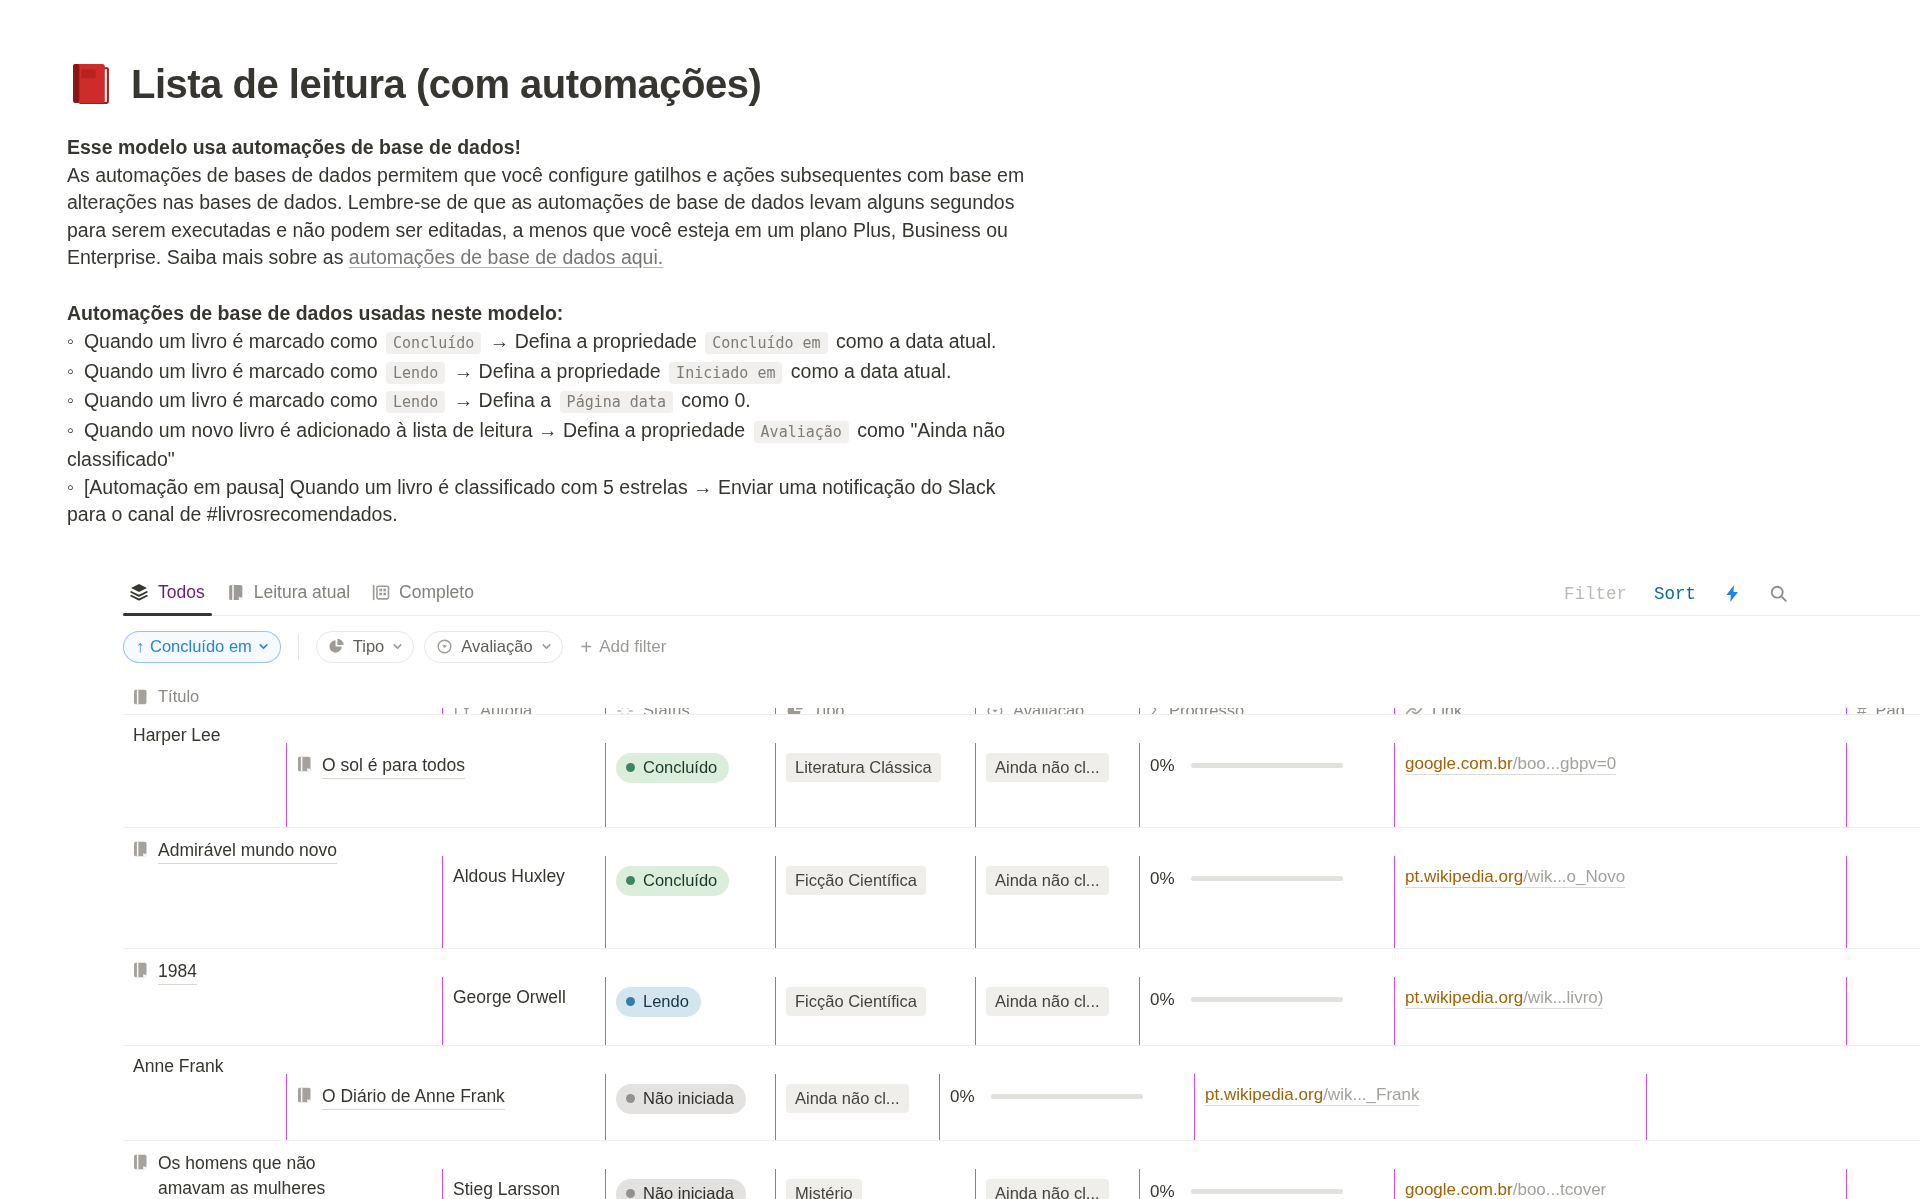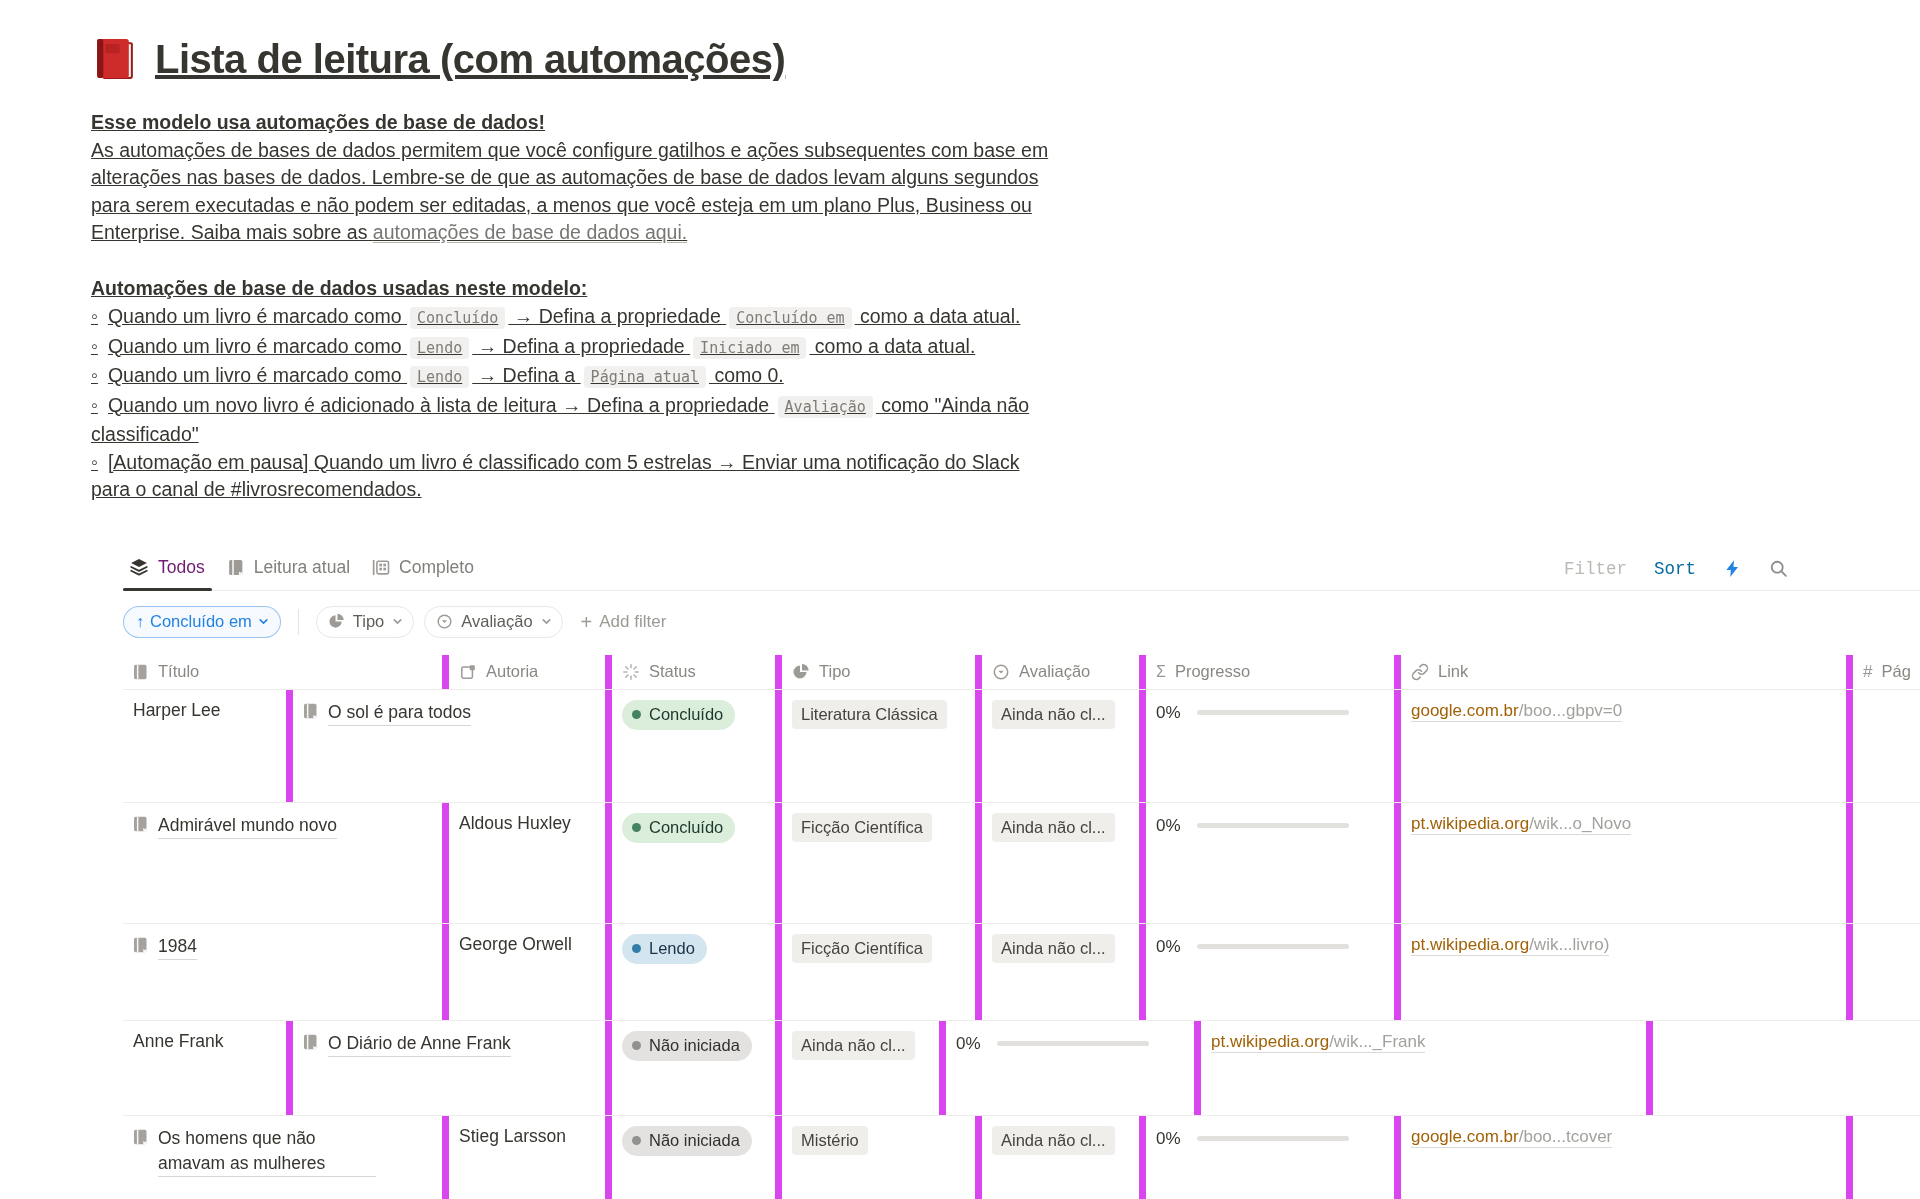--- a/index.html
+++ b/index.html
@@ -1,20 +1,20 @@
 <!DOCTYPE html>
 <html><head>
 <meta charset="utf-8">
 <style>
   * { box-sizing: border-box; }
   body { margin:0; background:#fff; font-family:"Liberation Sans","DejaVu Sans",sans-serif; color:#37352F; }
   .page { width:1920px; height:1199px; overflow:hidden; background:#fff; position:relative; }
 
   
-  .doc { margin-left:91px; padding-top:36px; width:1010px;text-decoration:underline; }
+  .doc { margin-left:67px; padding-top:61px; width:1010px; }
   .title-row { display:flex; align-items:center; gap:17px; }
   .page-title { font-size:40px; font-weight:700; letter-spacing:-0.5px; color:#37352F; }
   .icn { display:inline-flex; align-items:center; justify-content:center; flex:none; }
   .intro { margin-top:26px; font-size:19.5px; line-height:27.5px; color:#37352F; }
   .lead { font-weight:700; margin:0; }
   .para { margin:0; width:990px; }
   .doc-link { color:#787672; text-decoration:underline; text-decoration-color:#b8b6b1; text-underline-offset:3px; cursor:pointer; }
   .h2 { font-weight:700; margin:28px 0 0 0; }
   .bullets { margin-top:1px; }
   .bullet { width:962px; }
@@ -44,21 +44,21 @@
   .vdiv { width:1px; height:26px; background:#E5E4E1; margin:0 17px; }
   .chip { display:flex; align-items:center; gap:8px; height:32px; padding:0 10px 0 11px;
     border:1px solid #E9E8E5; border-radius:16px; color:#5f5d58; font-size:16.5px; background:#fff; margin-right:10px; cursor:pointer; }
   .add-filter { display:flex; align-items:center; gap:7px; color:#9c9a95; font-size:17px; margin-left:8px; cursor:pointer; }
   .glyph-plus { font-size:20px; line-height:1; color:#9c9a95; }
 
   
   .table { margin-top:16px; width:1833px; }
   .t-header { display:flex; height:34px; color:#8b8883; font-size:16.5px; }
   .t-hcell { display:flex; align-items:center; gap:9px; padding:0 10px; white-space:nowrap; overflow:hidden; cursor:pointer; }
-  .t-hcell:not(:first-child), .t-cell:not(:first-child) { border-left:7px solid #d946ef; }
+  .t-hcell:not(:first-child), .t-cell:not(:first-child) { border-left:1px solid #d946ef;margin-top:28px; }
   .t-hcell:first-child { padding-left:8px; }
   .t-row { display:flex; border-top:1px solid #EDEDEB; }
   .t-row:last-child { border-bottom:1px solid #EDEDEB; }
   .t-cell { padding:10px 10px; overflow:hidden; font-size:17.5px; }
   .cell-titulo { display:flex; align-items:flex-start; gap:9px; padding-left:8px; padding-right:66px; cursor:pointer; }
   .cell-titulo .icn { margin-top:2px; }
   .title-text { font-weight:500; color:#37352F; line-height:25px;
     border-bottom:1px solid #d9d7d3; padding-bottom:0px; cursor:pointer; }
   .t-row .title-text { display:inline; }
   .pill { display:inline-flex; align-items:center; gap:8px; height:30px; padding:0 12px 0 10px; border-radius:15px; font-size:16.5px; white-space:nowrap; }
@@ -93,21 +93,21 @@
       <span class="page-title">Lista de leitura (com automações)</span>
     </div>
 
     <div class="intro">
       <p class="lead">Esse modelo usa automações de base de dados!</p>
       <p class="para"><span>As automações de bases de dados permitem que você configure gatilhos e ações subsequentes com base em alterações nas bases de dados. Lembre-se de que as automações de base de dados levam alguns segundos para serem executadas e não podem ser editadas, a menos que você esteja em um plano Plus, Business ou Enterprise. Saiba mais sobre as </span><a class="doc-link">automações de base de dados aqui.</a></p>
       <p class="h2">Automações de base de dados usadas neste modelo:</p>
       <div class="bullets" id="bullets">
           <div class="bullet"><span class="marker">◦</span><span>Quando um livro é marcado como </span><code class="inline">Concluído</code><span> → Defina a propriedade </span><code class="inline">Concluído em</code><span> como a data atual.</span></div>
           <div class="bullet"><span class="marker">◦</span><span>Quando um livro é marcado como </span><code class="inline">Lendo</code><span> → Defina a propriedade </span><code class="inline">Iniciado em</code><span> como a data atual.</span></div>
-          <div class="bullet"><span class="marker">◦</span><span>Quando um livro é marcado como </span><code class="inline">Lendo</code><span> → Defina a </span><code class="inline">Página atual</code><span> como 0.</span></div>
+          <div class="bullet"><span class="marker">◦</span><span>Quando um livro é marcado como </span><code class="inline">Lendo</code><span> → Defina a </span><code class="inline">Página data</code><span> como 0.</span></div>
           <div class="bullet"><span class="marker">◦</span><span>Quando um novo livro é adicionado à lista de leitura → Defina a propriedade </span><code class="inline">Avaliação</code><span> como "Ainda não classificado"</span></div>
           <div class="bullet"><span class="marker">◦</span><span>[Automação em pausa] Quando um livro é classificado com 5 estrelas → Enviar uma notificação do Slack para o canal de #livrosrecomendados.</span></div>
         </div>
     </div>
   </div>
 
   <div class="db">
 
     <div class="tabbar">
       <div class="tabs">

